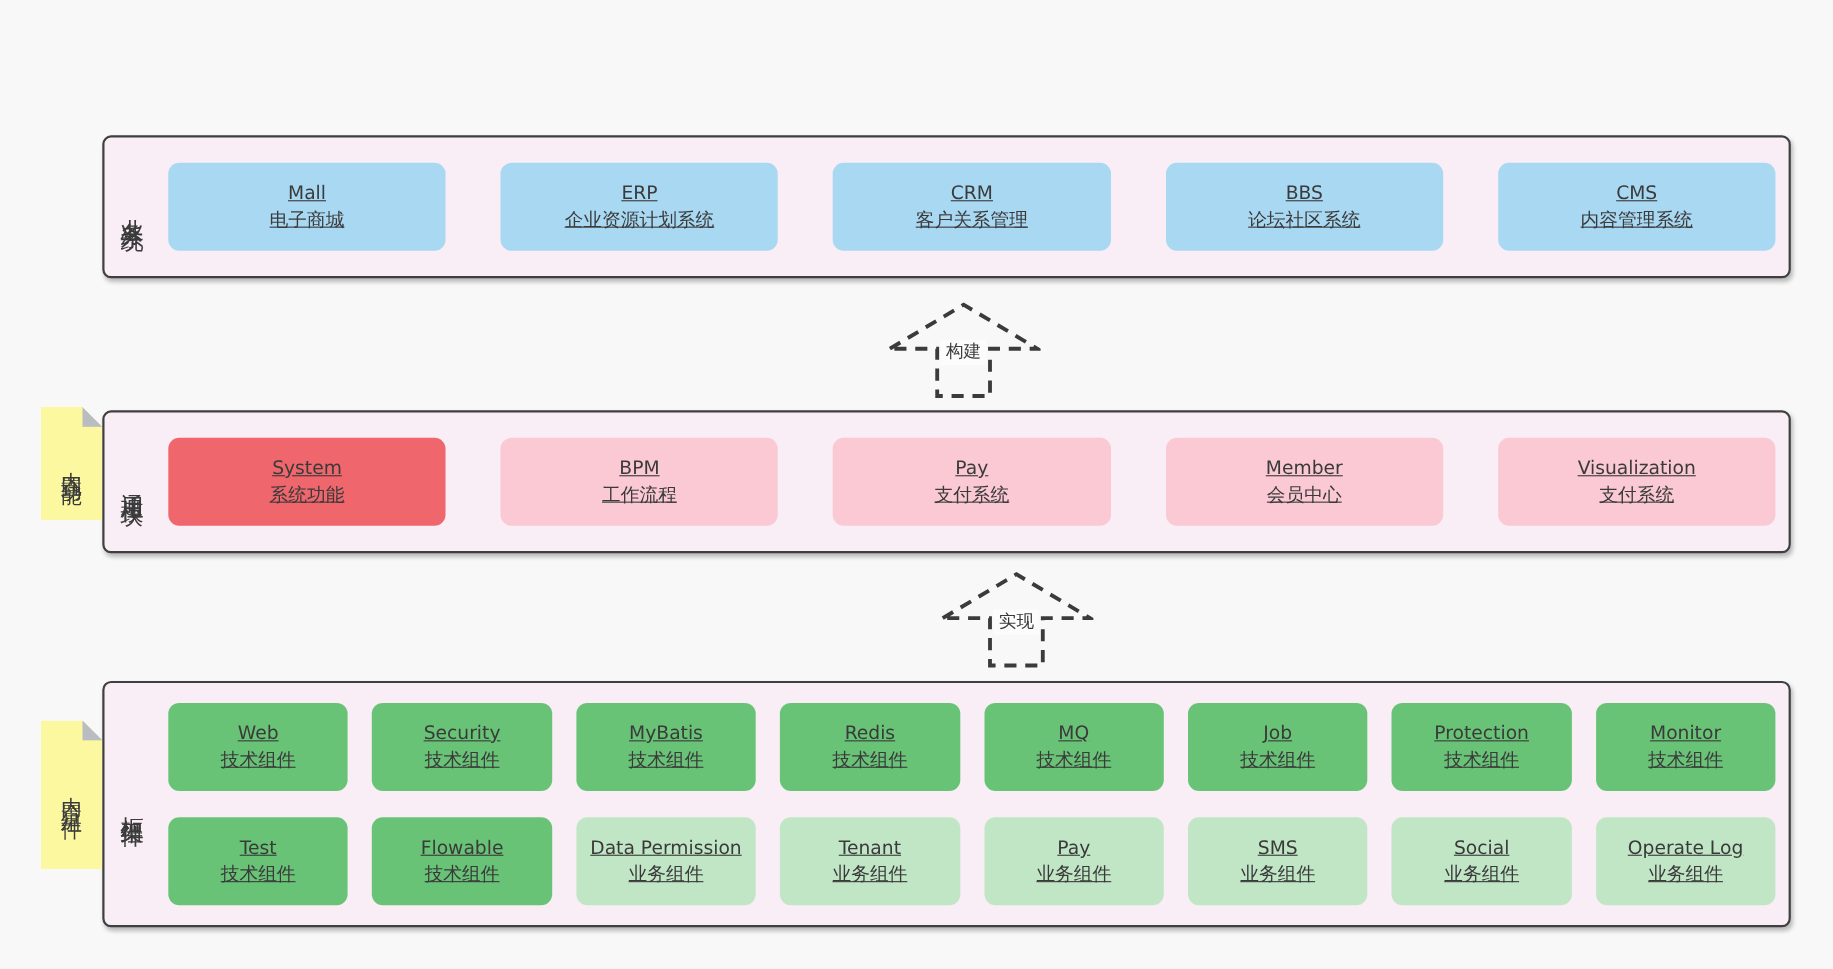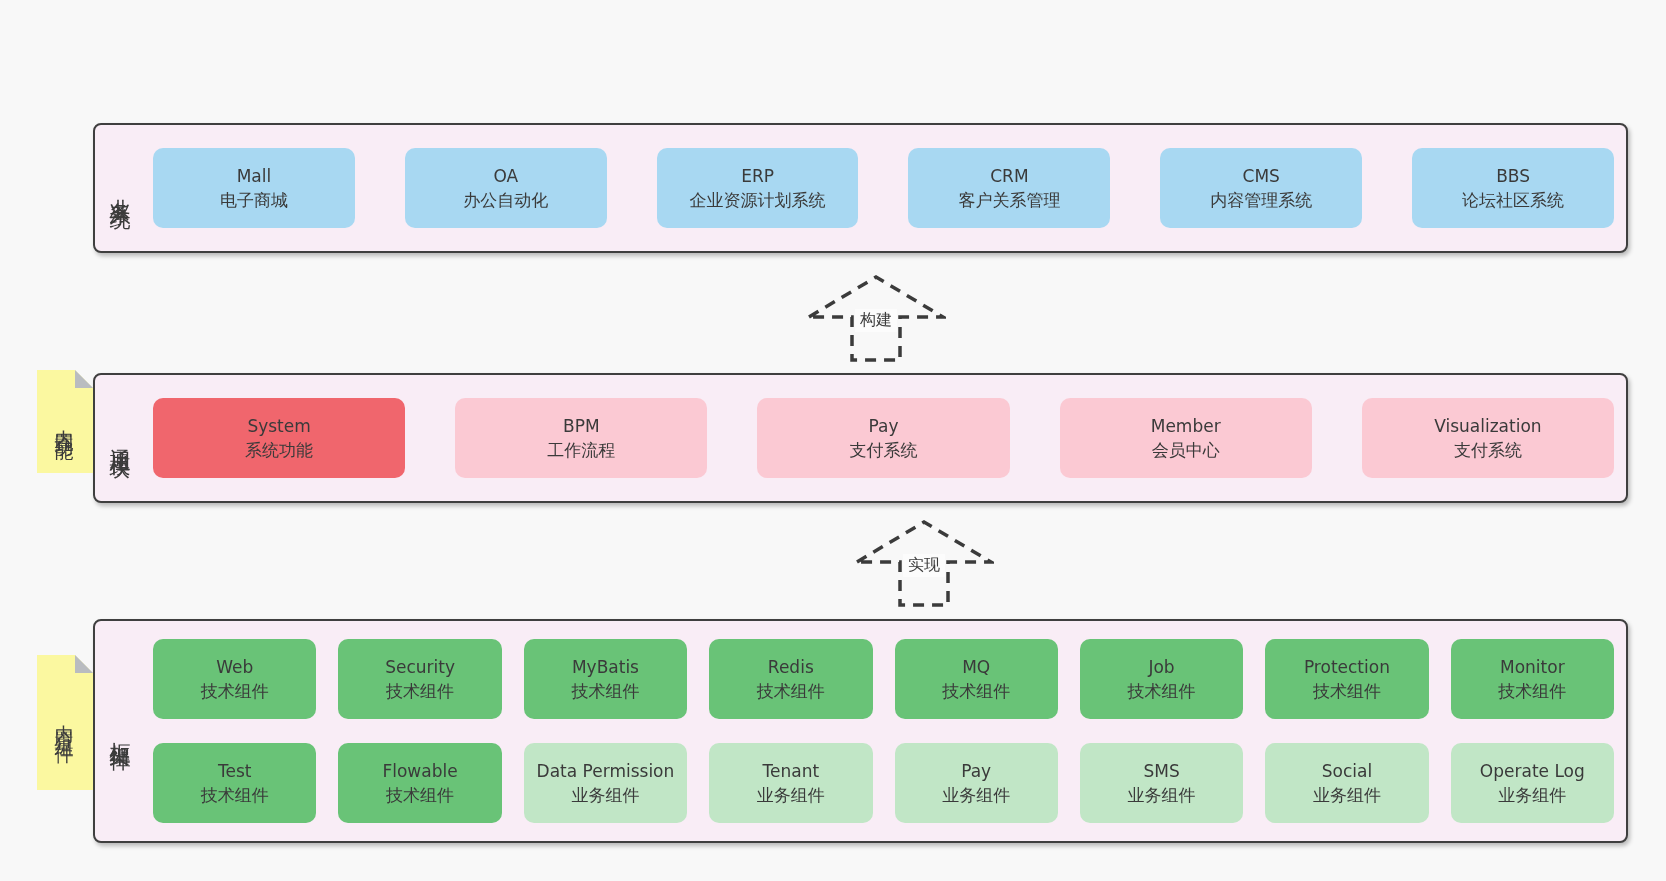--- a/index.html
+++ b/index.html
@@ -34,20 +34,21 @@
     margin-left:11px; flex:none;
   }
 
   .rows { flex:1; display:flex; flex-direction:column; gap:24px; }
 
   .boxes {
     flex:1; display:flex;
     padding:0 12px 0 19px;
     gap:50px;
     min-width:0;
+    text-decoration:underline;
   }
   .p-framework .boxes { gap:22px; }
 
   .box {
     flex:1; height:80px;
     border-radius:10px;
     display:flex; flex-direction:column;
     justify-content:center; align-items:center;
     text-align:center;
     padding:2px 6px; box-sizing:border-box;
@@ -102,38 +103,34 @@
 <div class="canvas">
 
   <section class="panel p-business">
     <div class="panel-label">业务系统</div>
     <div class="boxes">
       <div class="box v-blue">
         <span>Mall</span>
         <span>电子商城</span>
       </div>
       <div class="box v-blue">
-        <span>OA</span>
-        <span>办公自动化</span>
-      </div>
-      <div class="box v-blue">
         <span>ERP</span>
         <span>企业资源计划系统</span>
       </div>
       <div class="box v-blue">
         <span>CRM</span>
         <span>客户关系管理</span>
       </div>
       <div class="box v-blue">
+        <span>BBS</span>
+        <span>论坛社区系统</span>
+      </div>
+      <div class="box v-blue">
         <span>CMS</span>
         <span>内容管理系统</span>
-      </div>
-      <div class="box v-blue">
-        <span>BBS</span>
-        <span>论坛社区系统</span>
       </div>
     </div>
   </section>
 
   <div class="arrow arrow-build">
     <svg viewBox="0 0 140 90">
       <polygon points="3,44 70,4 137,44 94,44 94,87 46,87 46,44"></polygon>
     </svg>
     <span class="arrow-label">构建</span>
   </div>

